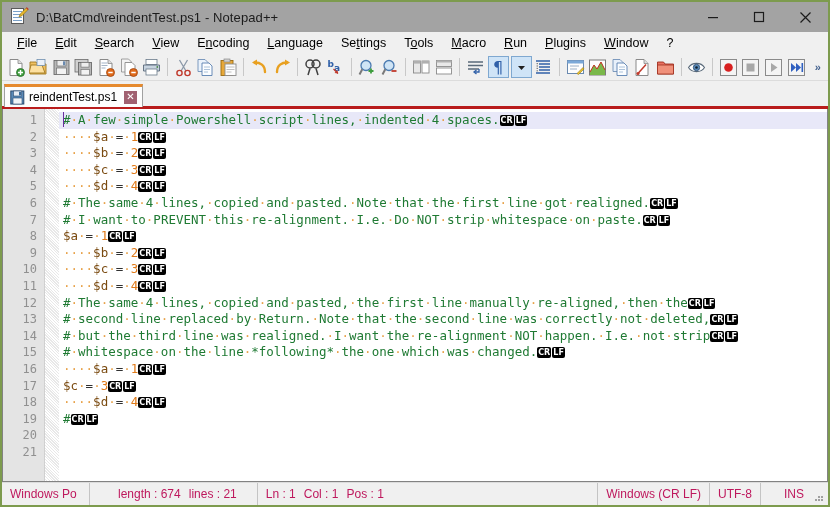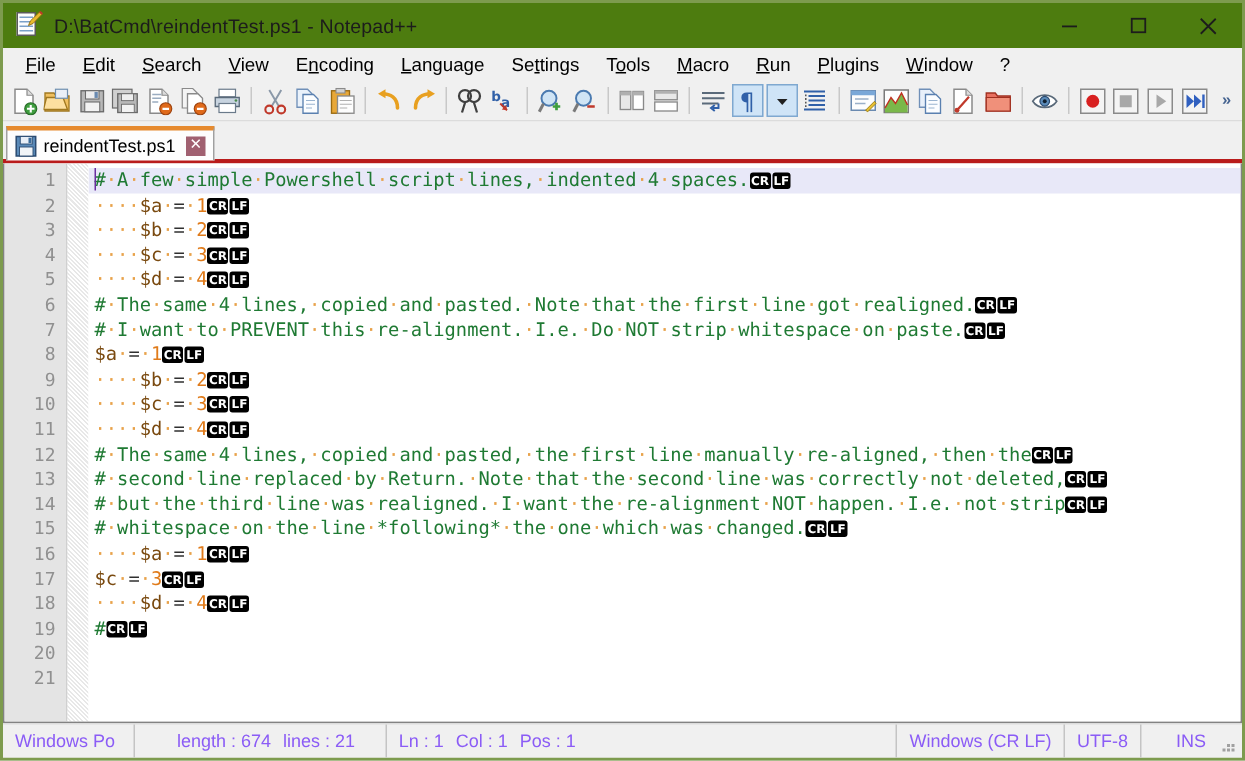--- a/index.html
+++ b/index.html
@@ -11,21 +11,21 @@
   }
   .app{
     width:830px;height:507px;position:relative;
     box-sizing:border-box;
     border:2px solid #7d9b4e;
     background:#f0f0f0;
     display:flex;flex-direction:column;
   }
   
   .titlebar{
-    height:30px;background:#4d7c0f;
+    height:30px;background:#a3a3a3;
     display:flex;align-items:center;
     flex:0 0 30px;
     position:relative;
   }
   .title-icon{
     width:18px;height:18px;margin-left:8px;margin-right:8px;
     position:relative;flex:0 0 18px;
   }
   .ti-page{
     position:absolute;left:1px;top:0px;width:13px;height:16px;
@@ -158,21 +158,21 @@
     padding:0 1px;margin:0 0px;
     vertical-align:1px;
     letter-spacing:0px;
   }
   .eol.cr{margin-right:1px;border-radius:2px;}
   .eol.lf{border-radius:2px;}
   
   .statusbar{
     height:22px;flex:0 0 22px;background:#f0f0f0;
     display:flex;align-items:center;
-    font-size:12px;color:#8b5cf6;
+    font-size:12px;color:#be185d;
     border-top:1px solid #dcdcdc;
   }
   .sb{
     height:22px;display:flex;align-items:center;
     padding:0 8px;box-sizing:border-box;
     border-right:1px solid #c4c4c4;
     white-space:nowrap;overflow:hidden;
   }
   .sb.doctype{width:88px;flex:0 0 88px;}
   .sb.lenlines{width:auto;flex:0 0 auto;padding-right:20px;margin-left:20px;}

